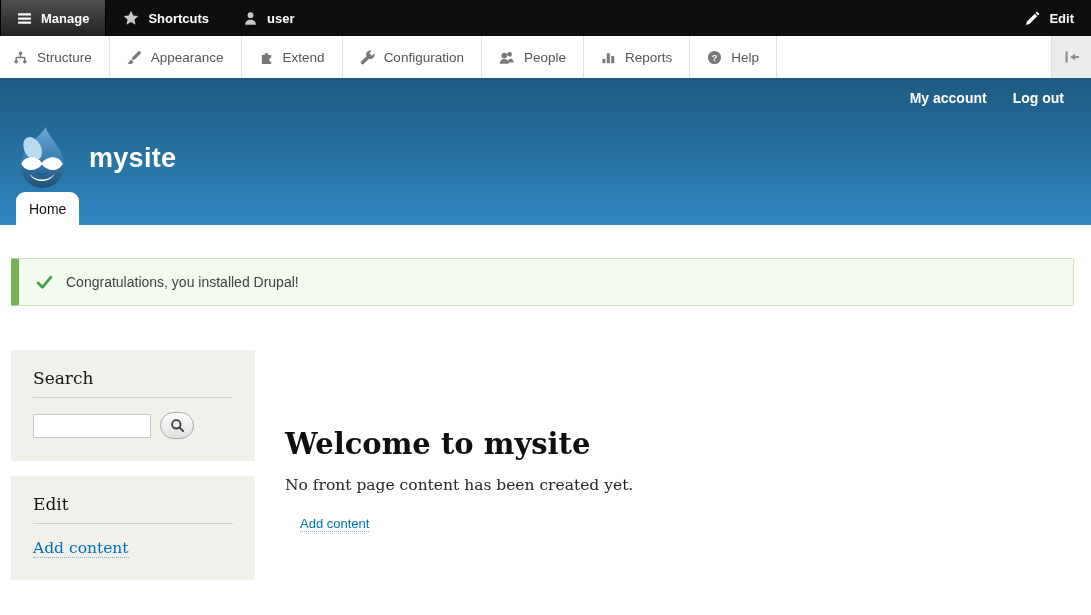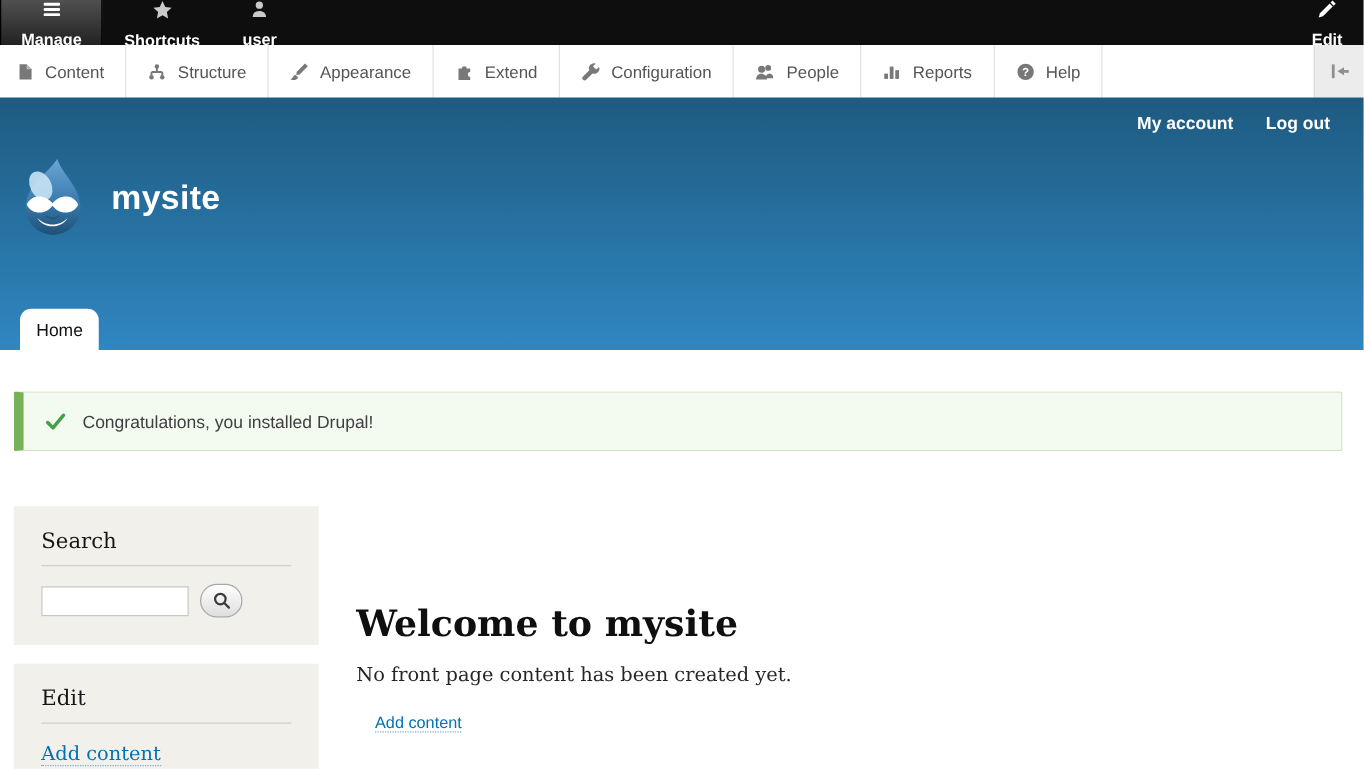--- a/index.html
+++ b/index.html
@@ -9,35 +9,35 @@
   }
   *{box-sizing:border-box; margin:0; padding:0;}
   html,body{width:1091px; height:615px; overflow:hidden;}
   body{font-family:"Liberation Sans", sans-serif; background:#fff;}
   a{text-decoration:none; cursor:pointer;}
   svg{display:block; flex:none;}
 
   
   #adminbar{height:36px; background:var(--admin-bar-bg); display:flex; align-items:stretch; justify-content:space-between;}
   .ab-group{display:flex; align-items:stretch;}
-  .ab-item{display:flex; align-items:center; gap:9px; padding:0 17px; color:#fff; font-size:13px; font-weight:700;flex-direction:column;}
+  .ab-item{display:flex; align-items:center; gap:9px; padding:0 17px; color:#fff; font-size:13px; font-weight:700;}
   .ab-item .ico{color:#c9c9c9;}
   .ab-item.active{background:linear-gradient(#505050,#222); box-shadow:inset -1px 0 0 #000, inset 1px 0 0 #000;}
   .ab-item.active .ico{color:#fff;}
   .ab-item.edit .ico{color:#fff;}
 
   
   #admintabs{height:42px; background:#fff; display:flex; align-items:stretch;}
   .tab-item{display:flex; align-items:center; gap:9px; padding:0 17px; font-size:13.5px; color:#555; border-right:1px solid #e2e2e2;}
   .tab-item:first-child{padding-left:13px;}
   .tab-item .ico{color:#787878;}
   #tabs-collapse{margin-left:auto; width:40px; background:#ececec; border-left:1px solid #dcdcdc; display:flex; align-items:center; justify-content:center; color:#8f8f8f;}
 
   
-  #siteheader{position:relative; height:202px; background:linear-gradient(to bottom, var(--header-top), var(--header-bottom));}
+  #siteheader{position:relative; height:147px; background:linear-gradient(to bottom, var(--header-top), var(--header-bottom));}
   #account-links{position:absolute; top:12px; right:27px; display:flex; gap:26px;}
   #account-links a{color:#fff; font-size:14px; font-weight:600;}
   #branding{position:absolute; left:12px; top:48px; display:flex; align-items:center; gap:17px;}
   #sitename{color:#fff; font-size:27px; font-weight:600; letter-spacing:.3px;}
   #home-tab{position:absolute; left:16px; bottom:0; min-width:53px; height:33px; padding:15px 13px; background:#fff; border-radius:9px 9px 0 0; display:flex; align-items:center; justify-content:center; font-size:14px; color:#121212;}
 
   
   #status-message{margin:33px 17px 0 11px; height:48px; background:var(--message-bg); border:1px solid #cfe2bd; border-left:8px solid var(--message-accent); border-radius:2px; display:flex; align-items:center; gap:13px; padding:0 17px; font-size:14px; color:#3f3f3f;}
 
   
@@ -96,29 +96,20 @@
           <path d="M11.2 2.2L12.9.5l2.6 2.6-1.7 1.7z"></path>
         </svg>
     </span>
     <span>Edit</span>
   </a>
 </header>
 
 <nav id="admintabs">
   <a class="tab-item">
     <span class="ico">
-      <svg width="14" height="15" viewBox="0 0 16 16" fill="currentColor">
-          <path d="M3 1h6.5L14 5.5V15H3z"></path>
-          <path d="M9.5 1l4.5 4.5H9.5z" fill="#b9b9b9"></path>
-        </svg>
-    </span>
-    <span>Content</span>
-  </a>
-  <a class="tab-item">
-    <span class="ico">
       <svg width="15" height="15" viewBox="0 0 16 16" fill="none" stroke="currentColor" stroke-width="1.6">
           <circle cx="8" cy="3.4" r="1.9" fill="currentColor" stroke="none"></circle>
           <circle cx="3.4" cy="12.6" r="1.9" fill="currentColor" stroke="none"></circle>
           <circle cx="12.6" cy="12.6" r="1.9" fill="currentColor" stroke="none"></circle>
           <path d="M8 4.5v3.6M3.4 8.1h9.2M3.4 8.1v3M12.6 8.1v3"></path>
         </svg>
     </span>
     <span>Structure</span>
   </a>
   <a class="tab-item">

